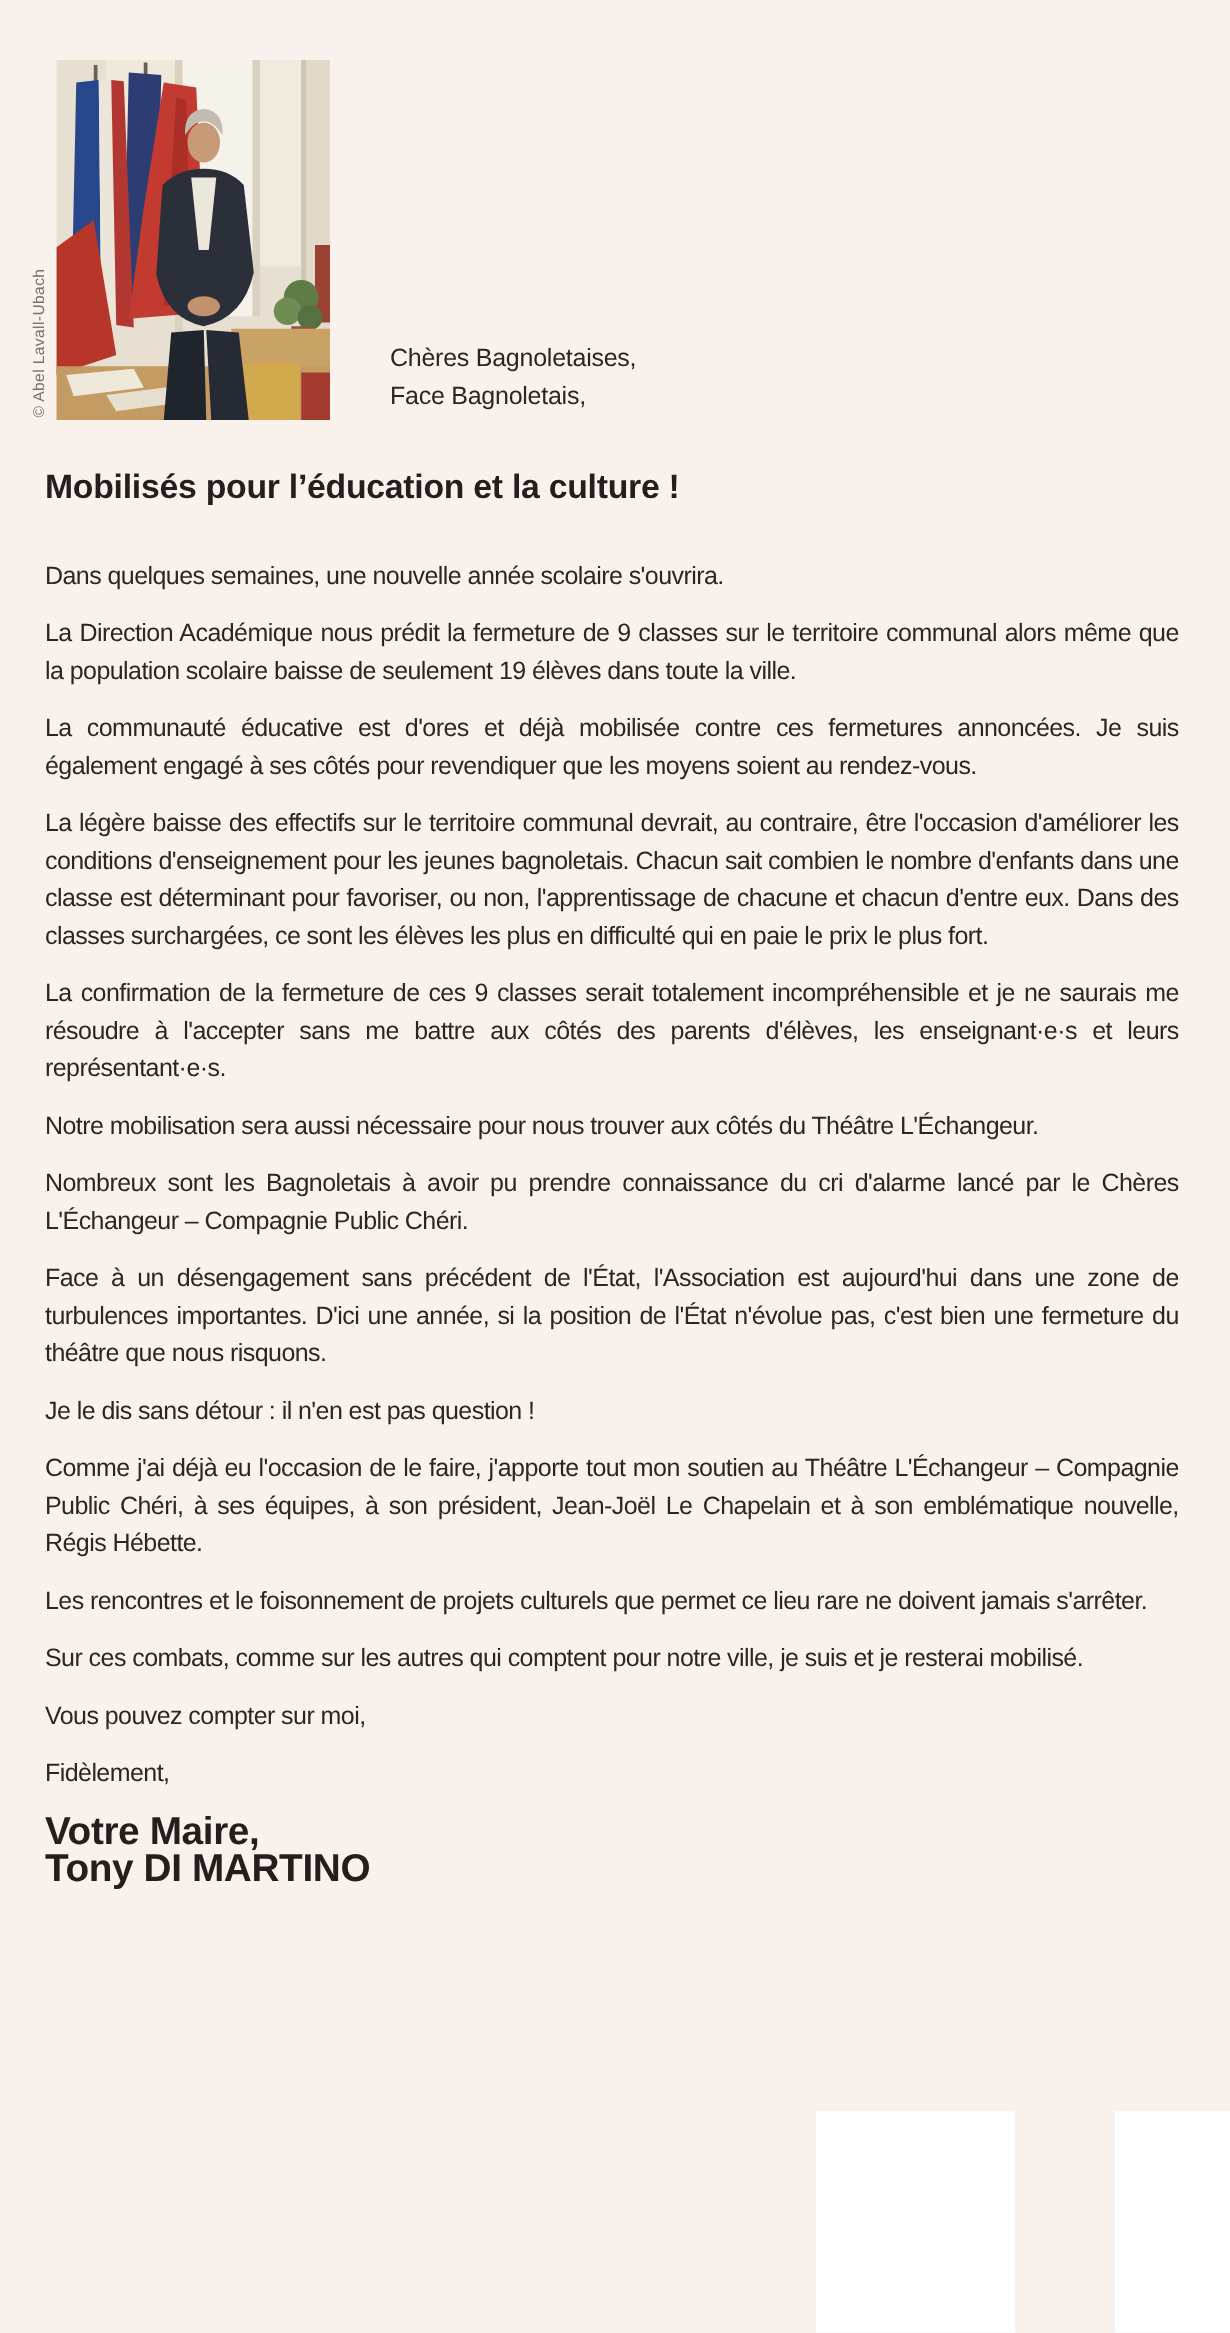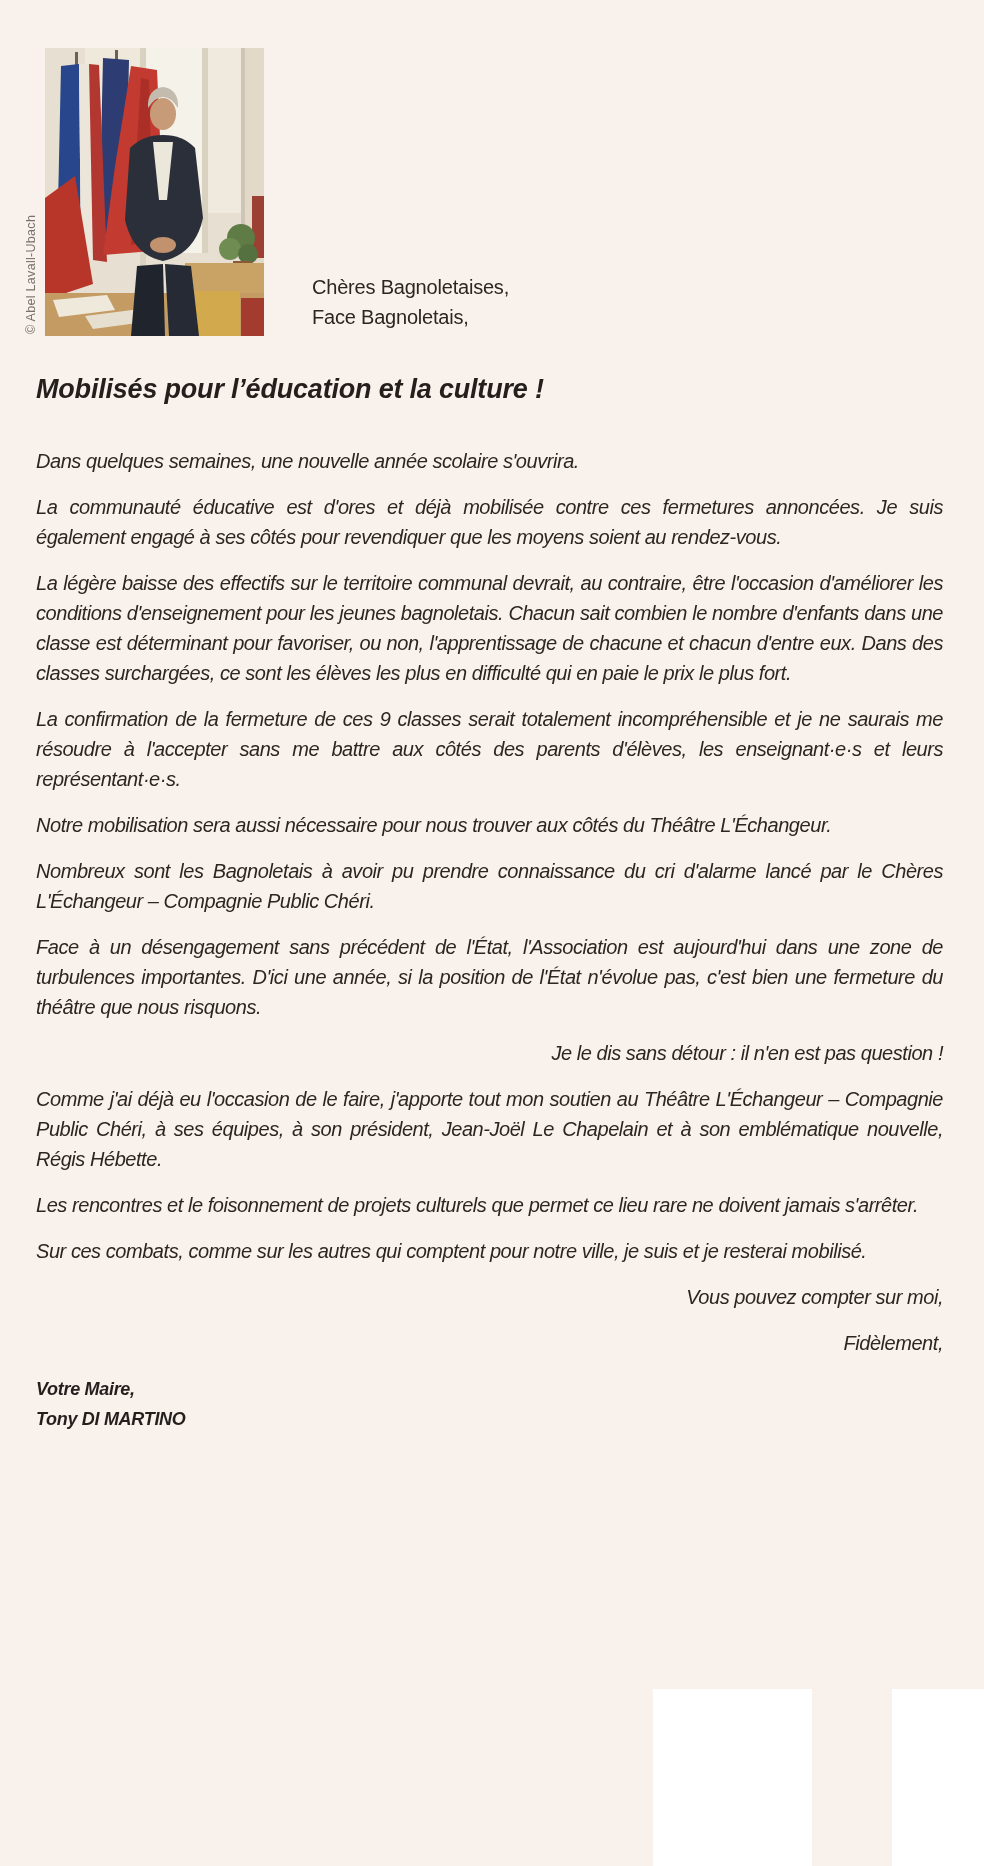--- a/index.html
+++ b/index.html
@@ -28,33 +28,33 @@
     position:absolute;left:24px;top:334px;
     transform:rotate(-90deg);transform-origin:0 0;
     font-size:12.5px;letter-spacing:.3px;color:var(--credit);
     white-space:nowrap;
   }
   .salutation{
     position:absolute;left:312px;top:272px;
     font-size:20px;line-height:30px;letter-spacing:-0.2px;
   }
   .letter{
-    position:absolute;left:36px;top:372px;width:907px;font-style:italic;
+    position:absolute;left:36px;top:372px;width:907px;
   }
   .heading{
     font-size:27px;line-height:34px;font-weight:bold;
     letter-spacing:-0.2px;margin:0 0 40px 0;color:#241f1c;
   }
   .letter p{
     font-size:20px;line-height:30px;letter-spacing:-0.45px;
     text-align:justify;margin:0 0 16px 0;
   }
-  .letter p.short{text-align:right;}
+  .letter p.short{text-align:left;}
   .signature{
-    margin-top:2px;font-weight:bold;font-size:18px;line-height:30px;
+    margin-top:2px;font-weight:bold;font-size:31px;line-height:30px;
     letter-spacing:-0.3px;color:#241f1c;
   }
   .panel{position:absolute;background:var(--panel);}
   .panel-a{left:653px;top:1689px;width:159px;height:177px;}
   .panel-b{left:892px;top:1689px;width:92px;height:177px;}
 </style>
 </head>
 <body>
 
 <div class="page">
@@ -121,20 +121,21 @@
   <div class="credit">© Abel Lavall-Ubach</div>
 
   <div class="salutation">
     <div>Chères Bagnoletaises,</div>
     <div>Face Bagnoletais,</div>
   </div>
 
   <div class="letter">
     <h1 class="heading">Mobilisés pour l’éducation et la culture !</h1>
     <p>Dans quelques semaines, une nouvelle année scolaire s'ouvrira.</p>
+    <p>La Direction Académique nous prédit la fermeture de 9 classes sur le territoire communal alors même que la population scolaire baisse de seulement 19 élèves dans toute la ville.</p>
     <p>La communauté éducative est d'ores et déjà mobilisée contre ces fermetures annoncées. Je suis également engagé à ses côtés pour revendiquer que les moyens soient au rendez-vous.</p>
     <p>La légère baisse des effectifs sur le territoire communal devrait, au contraire, être l'occasion d'améliorer les conditions d'enseignement pour les jeunes bagnoletais. Chacun sait combien le nombre d'enfants dans une classe est déterminant pour favoriser, ou non, l'apprentissage de chacune et chacun d'entre eux. Dans des classes surchargées, ce sont les élèves les plus en difficulté qui en paie le prix le plus fort.</p>
     <p>La confirmation de la fermeture de ces 9 classes serait totalement incompréhensible et je ne saurais me résoudre à l'accepter sans me battre aux côtés des parents d'élèves, les enseignant·e·s et leurs représentant·e·s.</p>
     <p>Notre mobilisation sera aussi nécessaire pour nous trouver aux côtés du Théâtre L'Échangeur.</p>
     <p>Nombreux sont les Bagnoletais à avoir pu prendre connaissance du cri d'alarme lancé par le Chères L'Échangeur – Compagnie Public Chéri.</p>
     <p>Face à un désengagement sans précédent de l'État, l'Association est aujourd'hui dans une zone de turbulences importantes. D'ici une année, si la position de l'État n'évolue pas, c'est bien une fermeture du théâtre que nous risquons.</p>
     <p class="short">Je le dis sans détour : il n'en est pas question !</p>
     <p>Comme j'ai déjà eu l'occasion de le faire, j'apporte tout mon soutien au Théâtre L'Échangeur – Compagnie Public Chéri, à ses équipes, à son président, Jean-Joël Le Chapelain et à son emblématique nouvelle, Régis Hébette.</p>
     <p>Les rencontres et le foisonnement de projets culturels que permet ce lieu rare ne doivent jamais s'arrêter.</p>
     <p>Sur ces combats, comme sur les autres qui comptent pour notre ville, je suis et je resterai mobilisé.</p>

